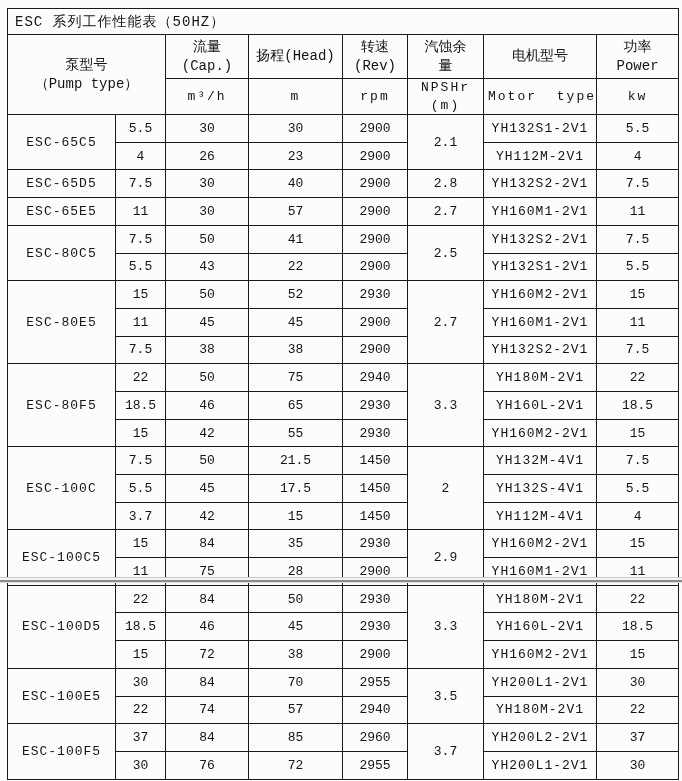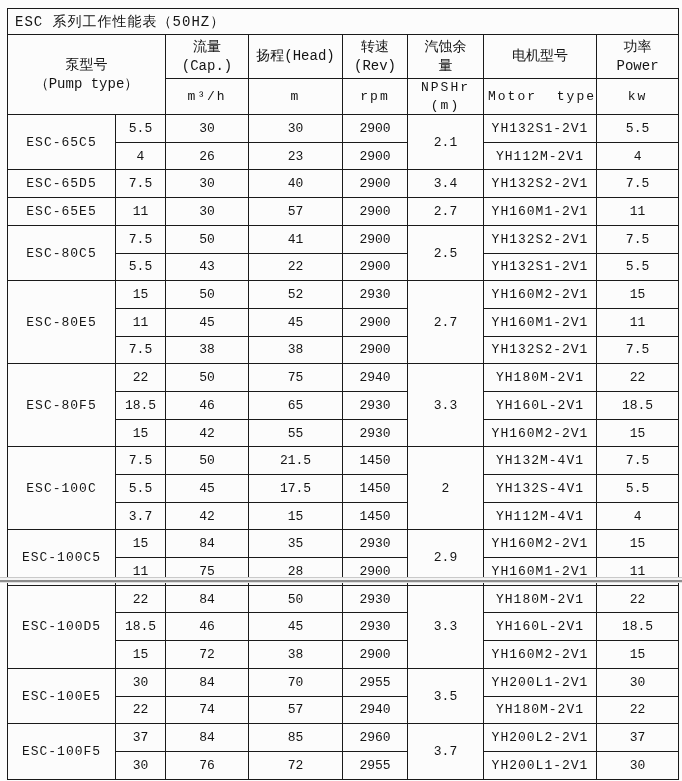--- a/index.html
+++ b/index.html
@@ -99,21 +99,21 @@
           <td>2900</td>
           <td class="mono-cell">YH112M-2V1</td>
           <td>4</td>
         </tr>
         <tr>
           <td class="mono-cell">ESC-65D5</td>
           <td>7.5</td>
           <td>30</td>
           <td>40</td>
           <td>2900</td>
-          <td>3.4</td>
+          <td>2.8</td>
           <td class="mono-cell">YH132S2-2V1</td>
           <td>7.5</td>
         </tr>
         <tr>
           <td class="mono-cell">ESC-65E5</td>
           <td>11</td>
           <td>30</td>
           <td>57</td>
           <td>2900</td>
           <td>2.7</td>

